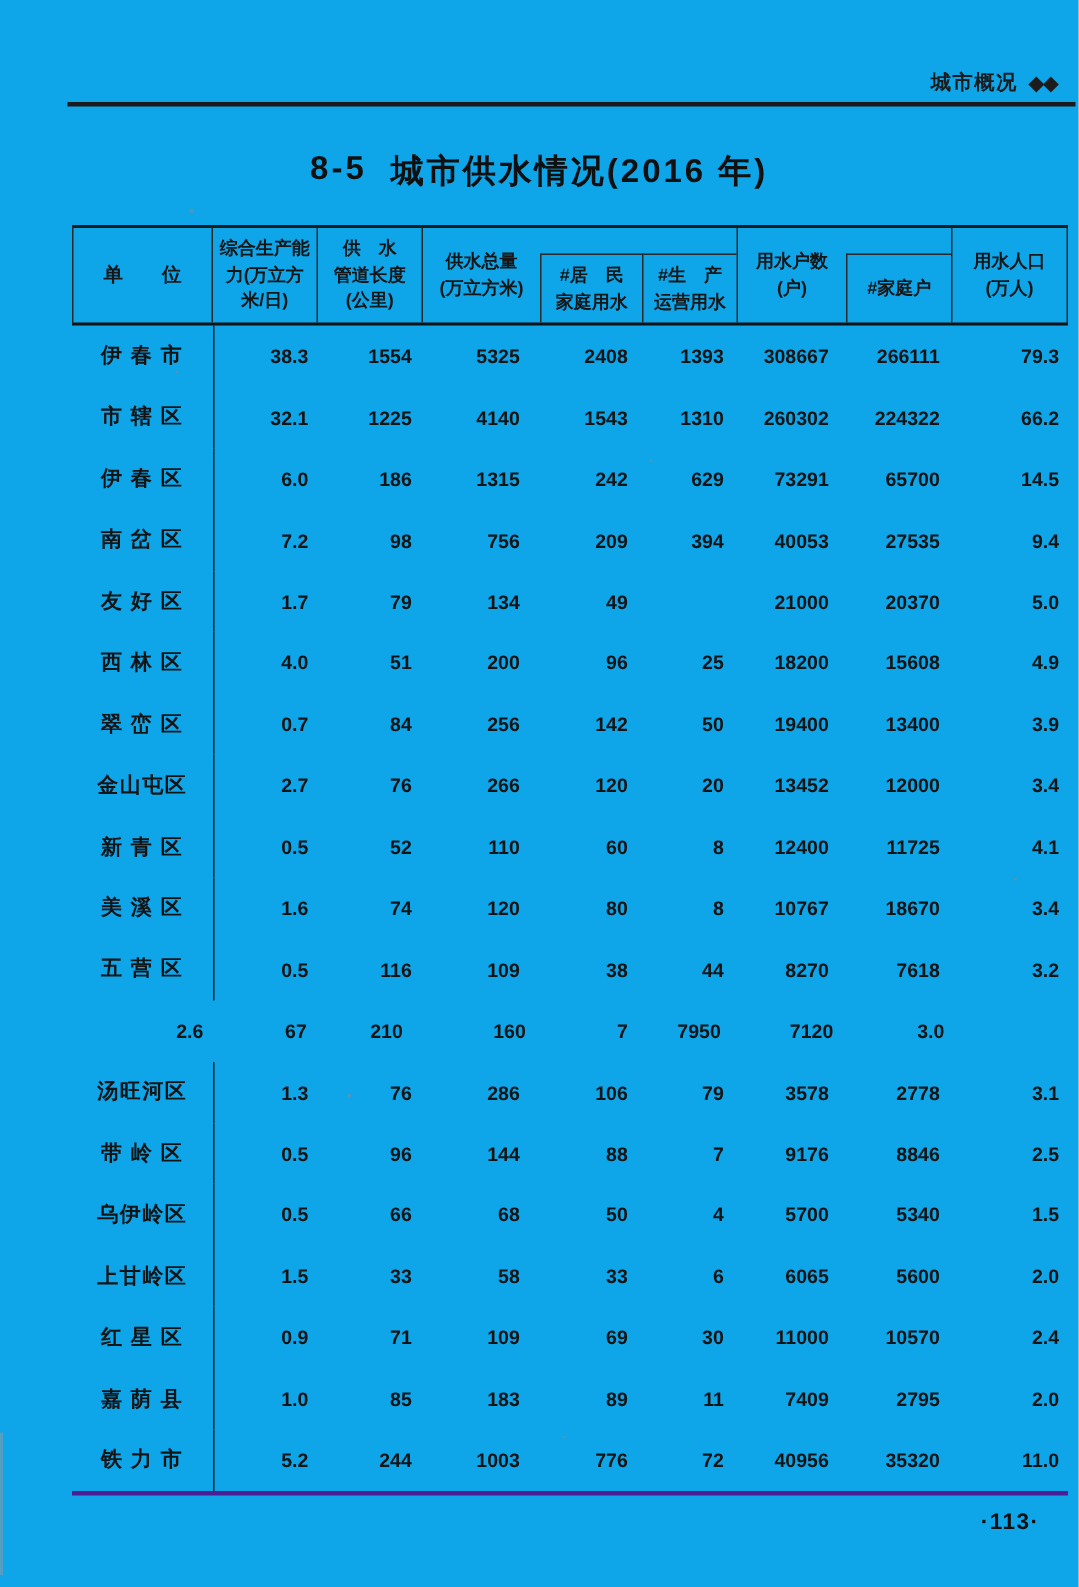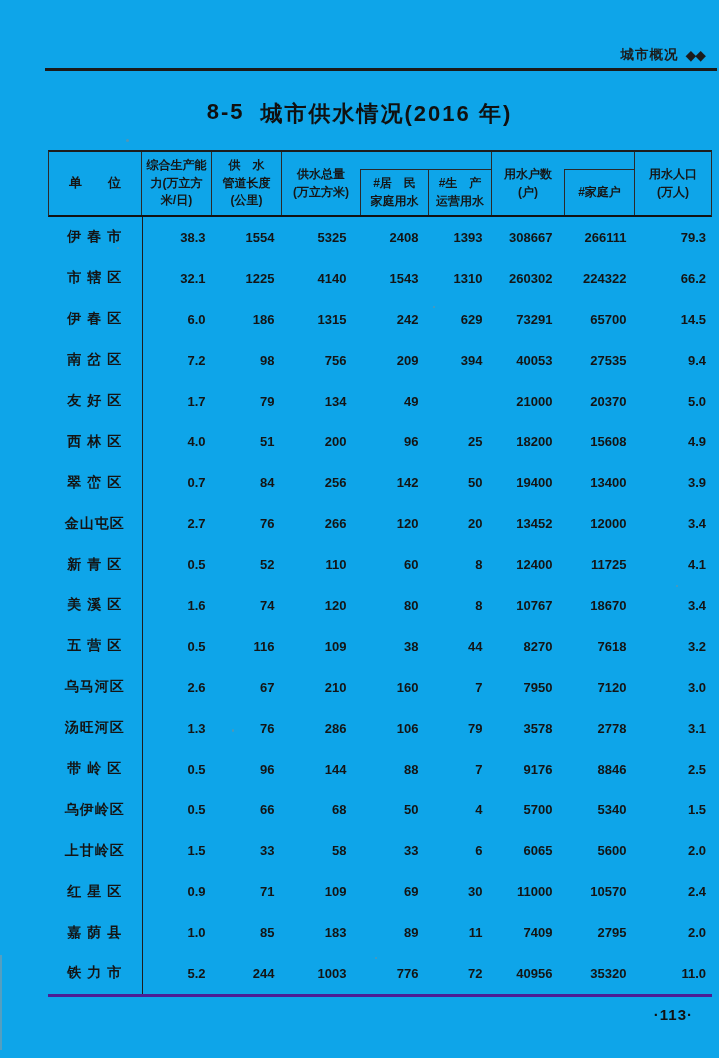--- a/index.html
+++ b/index.html
@@ -270,21 +270,20 @@
     <div class="cell num c3">116</div>
     <div class="cell num c4">109</div>
     <div class="cell num c5">38</div>
     <div class="cell num c6">44</div>
     <div class="cell num c7">8270</div>
     <div class="cell num c8">7618</div>
     <div class="cell num c9">3.2</div>
   </div>
 
   <div class="trow">
-    <div class="cell unit">乌马河区</div>
     <div class="cell num c2">2.6</div>
     <div class="cell num c3">67</div>
     <div class="cell num c4">210</div>
     <div class="cell num c5">160</div>
     <div class="cell num c6">7</div>
     <div class="cell num c7">7950</div>
     <div class="cell num c8">7120</div>
     <div class="cell num c9">3.0</div>
   </div>
 

